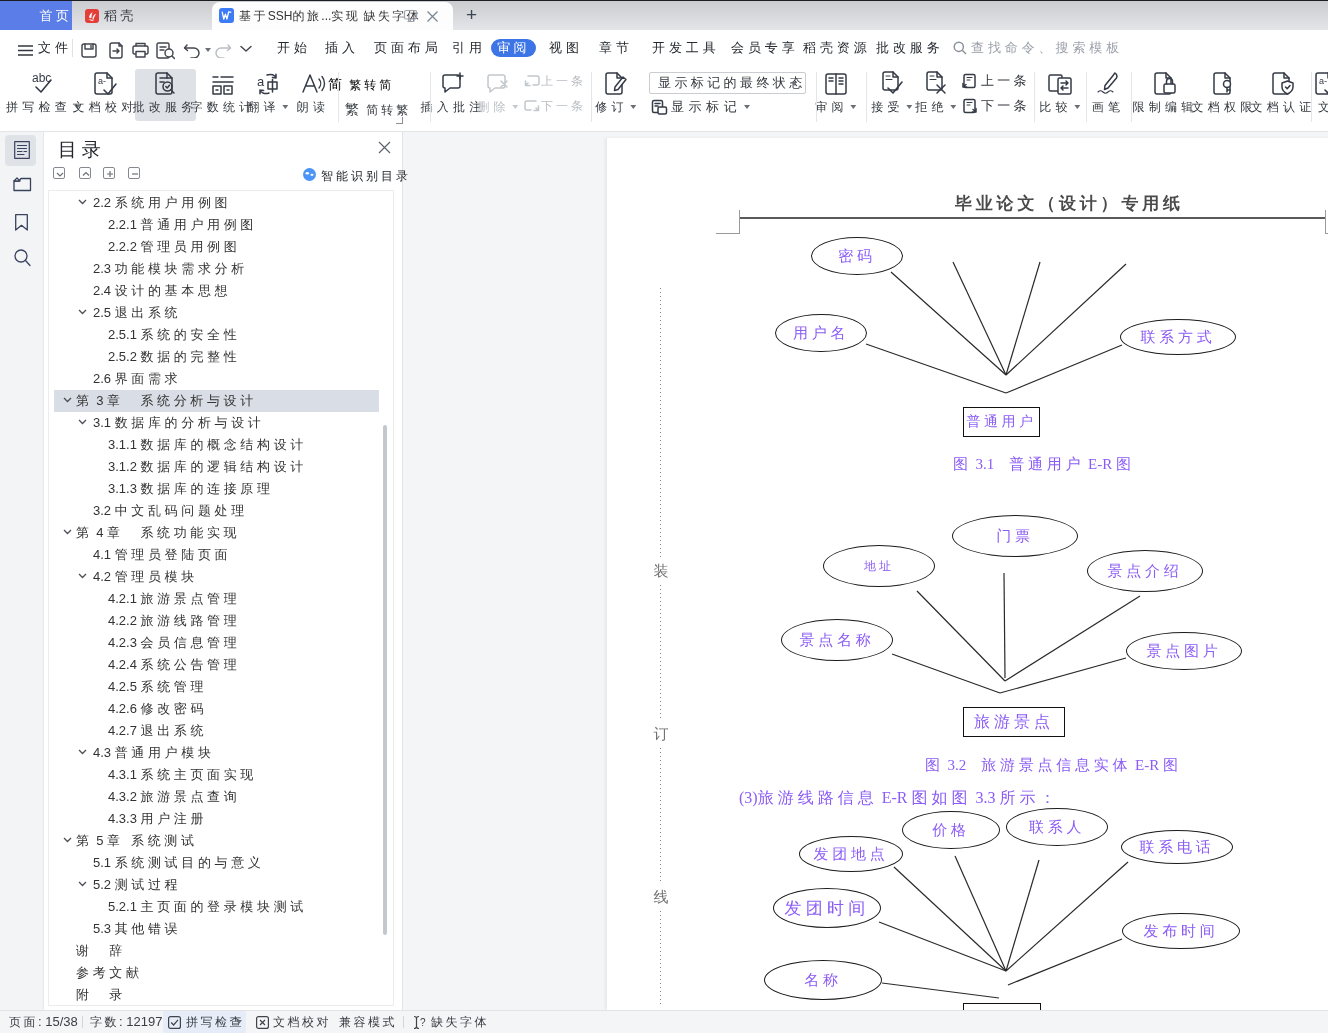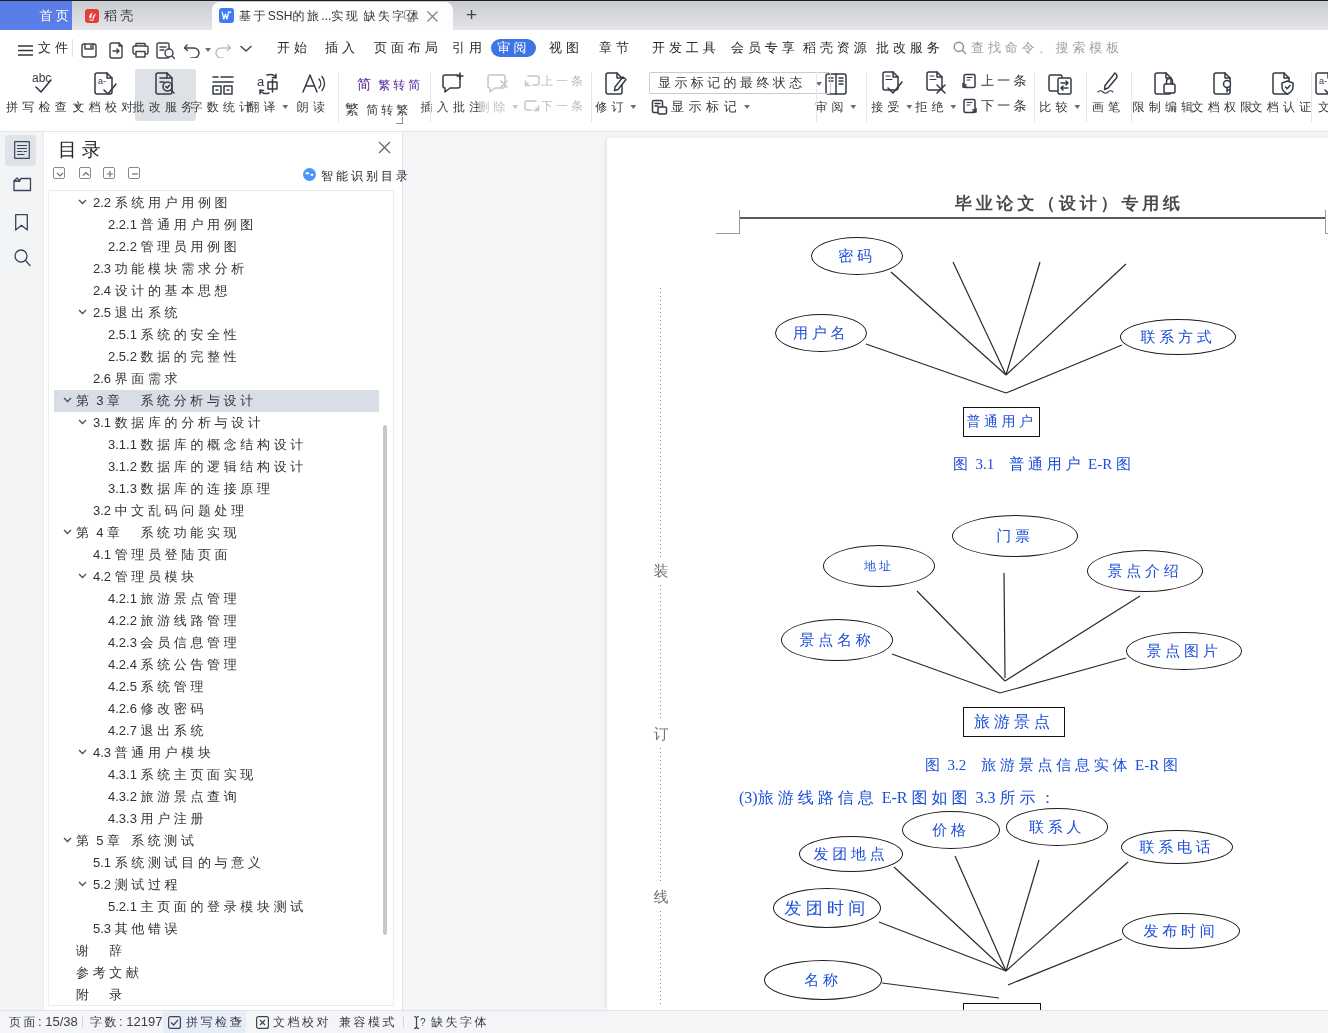--- a/index.html
+++ b/index.html
@@ -39,21 +39,21 @@
 #toclist{position:absolute;left:4px;top:58px;width:346px;height:816px;border:1px solid #ececee;font-size:13px;color:#333;overflow:hidden}
 .ti{position:absolute;left:0;height:22px;line-height:22px;white-space:nowrap}
 .chev{position:absolute;top:7px}
 #tocthumb{position:absolute;left:339px;top:293px;width:4px;height:510px;background:#c4c8cd;border-radius:2px}
 
 #docarea{position:absolute;left:404px;top:0;width:924px;height:878px}
 #page{position:absolute;left:203px;top:6px;width:850px;height:872px;background:#fff;box-shadow:-2px 0 3px rgba(0,0,0,.06)}
 
 .ell{position:absolute;border:1.4px solid #1c1c1c;border-radius:50%;display:flex;align-items:center;justify-content:center;background:#fff}
 .rect{position:absolute;border:1.5px solid #111;display:flex;align-items:center;justify-content:center;background:#fff}
-.dtxt{position:absolute;font-family:"Liberation Serif",serif;color:#1d4ed8;white-space:nowrap}
+.dtxt{position:absolute;font-family:"Liberation Serif",serif;color:#8b5cf6;white-space:nowrap}
 .dot{position:absolute;left:53px;width:1px;background:repeating-linear-gradient(to bottom,#848484 0 1.2px,transparent 1.2px 4px)}
 .bchar{position:absolute;left:45px;width:18px;text-align:center;font-size:15px;color:#707070}
 
 #statusbar{position:absolute;left:0;top:1010px;width:1328px;height:23px;background:#f4f5f7;border-top:1px solid #e1e3e6;font-size:13px;color:#3a3e44}
 .si{position:absolute;top:0;height:22px;line-height:22px;white-space:nowrap}
 .ssep{position:absolute;top:5px;width:1px;height:12px;background:#d4d6d9}
 .cf,.cs{font-family:"Liberation Sans",sans-serif !important}
 #toclist .cs{letter-spacing:.28em}
 .rlb .cs{letter-spacing:.35em}
 .mi .cs{letter-spacing:.3em}
@@ -286,38 +286,38 @@
   <div class="rlb" style="left:1224px;transform:translateX(-50%)"><span class="cs">文档权限</span></div>
   <div class="a ric" style="left:1270px">
       <svg width="26" height="26" viewBox="0 0 26 26" fill="none" stroke="#343a46" stroke-width="1.3" stroke-linecap="round" stroke-linejoin="round">
         <path d="M3 4 a2 2 0 0 1 2-2 H14 L19 7 V21 a2 2 0 0 1 -2 2 H5 a2 2 0 0 1 -2 -2 Z"></path>
         <path d="M14 2 V7 H19"></path>
         <path d="M12 12 L17.5 10 L23 12 V16 C23 19.5 20.5 21.5 17.5 23 C14.5 21.5 12 19.5 12 16 Z" fill="#fff"></path>
         <path d="M15.5 16 L17.2 17.8 L20 14.5"></path>
       </svg>
     </div>
   <div class="rlb" style="left:1283px;transform:translateX(-50%)"><span class="cs">文档认证</span></div>
-  <div class="a" style="left:357px;top:10px;font-size:13px;color:#4c1d95;white-space:nowrap"><span class="cs" style="font-size:14px">简</span> <span class="cs" style="font-size:12px">繁转简</span></div>
+  <div class="a" style="left:328px;top:10px;font-size:13px;color:#000000;white-space:nowrap"><span class="cs" style="font-size:14px">简</span> <span class="cs" style="font-size:12px">繁转简</span></div>
   <div class="a" style="left:345px;top:35px;font-size:13px;color:#33373d;white-space:nowrap"><span class="cs" style="font-size:14px">繁</span> <span class="cs" style="font-size:12px">简转繁</span></div>
   <div class="a" style="left:396px;top:51px;width:7px;height:7px;border-right:1.2px solid #8a8f96;border-bottom:1.2px solid #8a8f96"></div>
   <div class="a" style="left:524px;top:7px">
       <svg width="17" height="17" viewBox="0 0 17 17" fill="none" stroke="#c3c7cc" stroke-width="1.2" stroke-linecap="round" stroke-linejoin="round">
         <path d="M4 10 L1.5 12.5 M1.5 8 V12.5 H6"></path>
         <path d="M4 3 H13 a2 2 0 0 1 2 2 V10 a2 2 0 0 1 -2 2 H9"></path>
       </svg>
     </div>
   <div class="rlb dim" style="left:541px;top:8px"><span class="cs" style="letter-spacing:.25em">上一条</span></div>
   <div class="a" style="left:524px;top:32px">
       <svg width="17" height="17" viewBox="0 0 17 17" fill="none" stroke="#c3c7cc" stroke-width="1.2" stroke-linecap="round" stroke-linejoin="round">
         <path d="M12 10 L14.5 12.5 M14.5 8 V12.5 H10"></path>
         <path d="M12 3 H3 a2 2 0 0 0 -2 2 V10 a2 2 0 0 0 2 2 H7"></path>
       </svg>
     </div>
   <div class="rlb dim" style="left:541px;top:33px"><span class="cs" style="letter-spacing:.25em">下一条</span></div>
-  <div class="a" style="left:649px;top:6px;width:182px;height:22px;border:1px solid #c9ccd1;border-radius:2px;font-size:13px;color:#33373d;line-height:20px;padding-left:8px;white-space:nowrap"><span class="cs" style="letter-spacing:3.4px">显示标记的最终状态</span><span class="car" style="position:absolute;right:8px;top:9px"></span></div>
+  <div class="a" style="left:649px;top:6px;width:157px;height:22px;border:1px solid #c9ccd1;border-radius:2px;font-size:13px;color:#33373d;line-height:20px;padding-left:8px;white-space:nowrap"><span class="cs" style="letter-spacing:3.4px">显示标记的最终状态</span><span class="car" style="position:absolute;right:8px;top:9px"></span></div>
   <div class="a" style="left:651px;top:33px">
       <svg width="17" height="17" viewBox="0 0 17 17" fill="none" stroke="#343a46" stroke-width="1.2" stroke-linecap="round" stroke-linejoin="round">
         <rect x="1.5" y="1.5" width="10" height="12" rx="1.5"></rect>
         <path d="M4 4.5 H9 M4 7 H7"></path>
         <rect x="7" y="8" width="8.5" height="7" rx="1.5" fill="#fff"></rect>
       </svg>
     </div>
   <div class="rlb" style="left:671px;top:34px;font-size:13px"><span class="cs">显示标记</span><span class="car"></span></div>
   <div class="a" style="left:961px;top:7px">
       <svg width="17" height="17" viewBox="0 0 17 17" fill="none" stroke="#343a46" stroke-width="1.2" stroke-linecap="round" stroke-linejoin="round">

